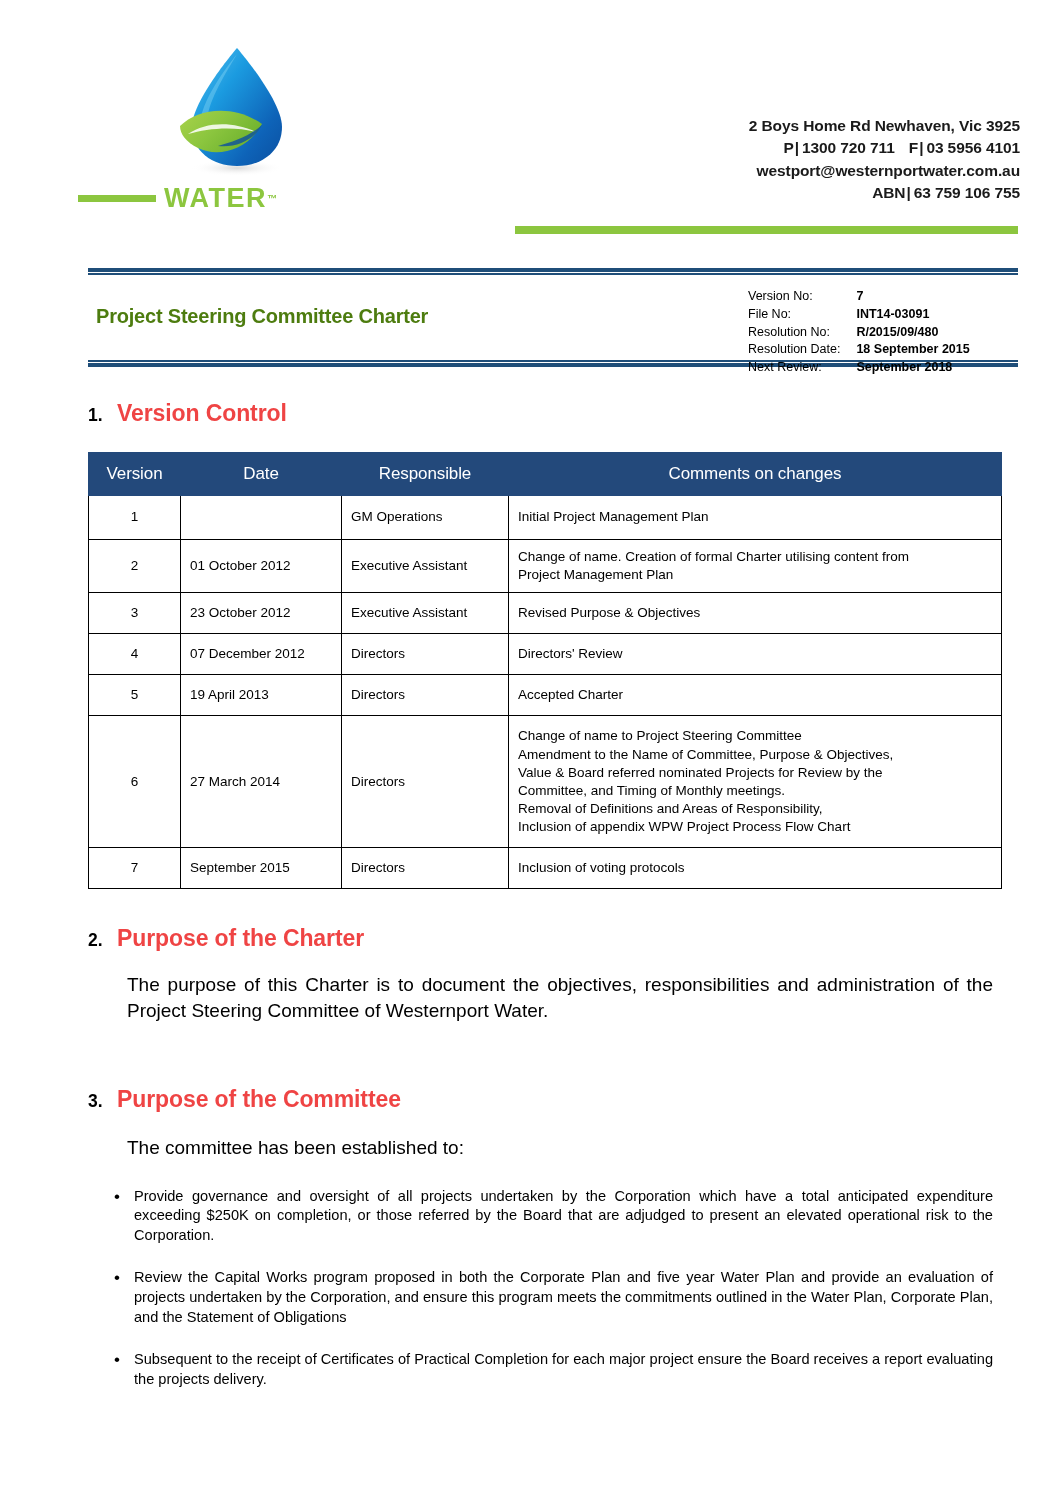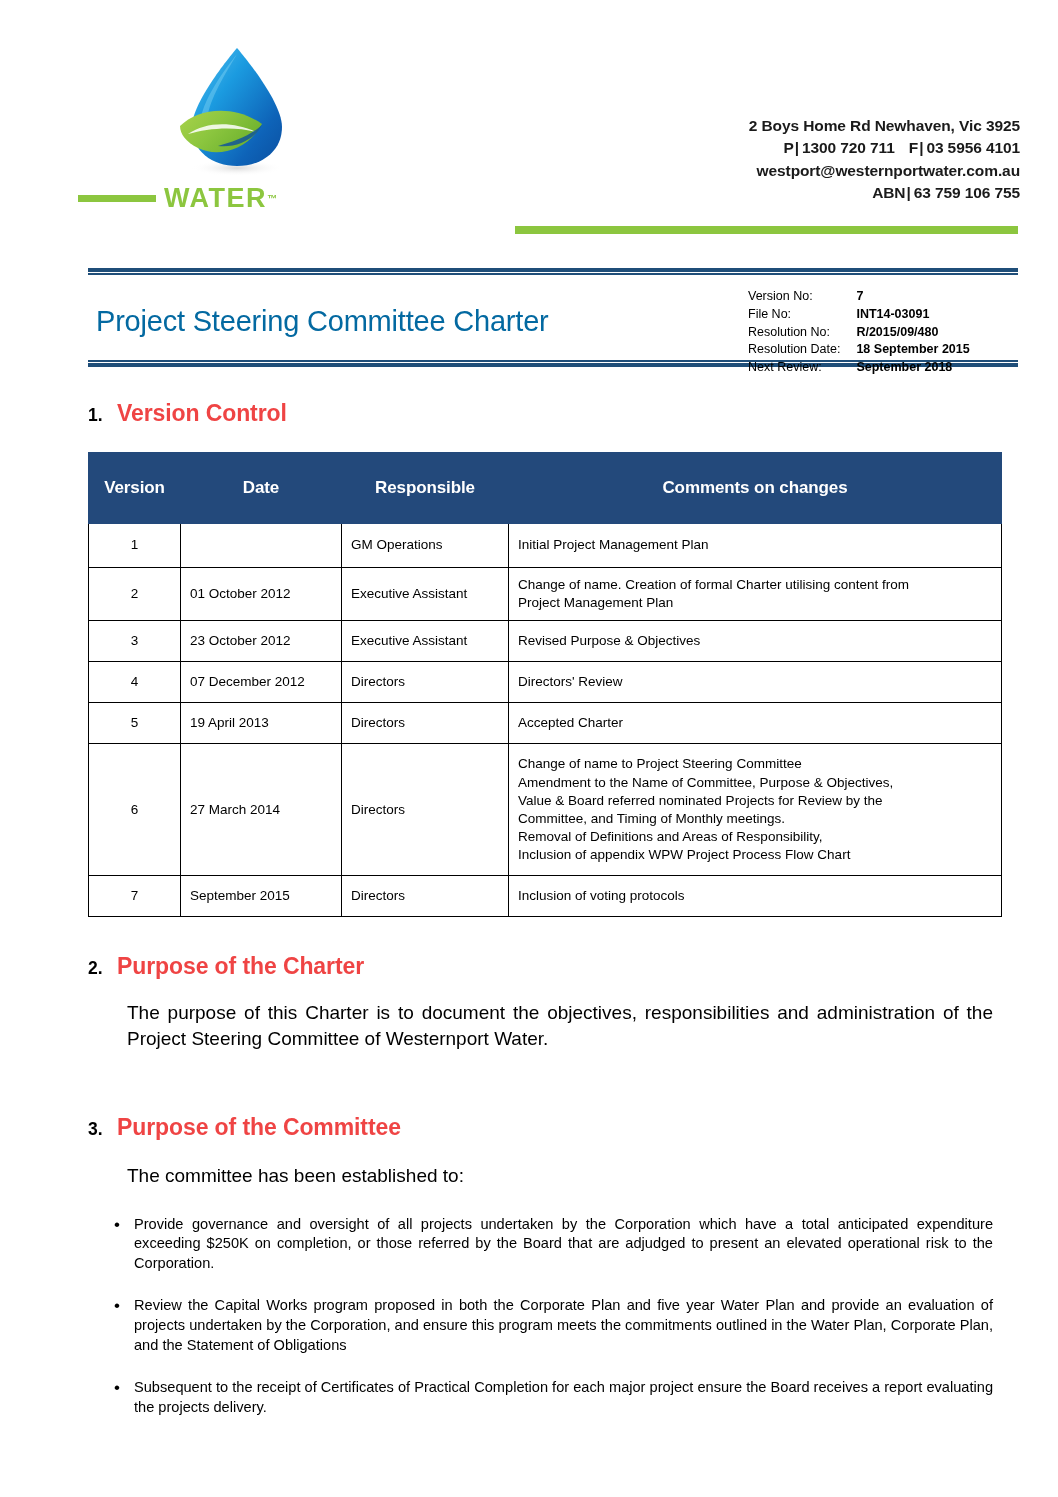--- a/index.html
+++ b/index.html
@@ -118,23 +118,23 @@
     height: 7px;
   }
   .title-inner {
     position: relative;
     height: 85px;
   }
   .doc-title {
     position: absolute;
     left: 8px;
     top: 30px;
-    font-size: 29px;
-    font-weight: normal;
-    color: #0369a1;
+    font-size: 20px;
+    font-weight: bold;
+    color: #4d7c0f;
     letter-spacing: -0.2px;
   }
   .meta {
     position: absolute;
     left: 660px;
     top: 13px;
     font-size: 12.5px;
     line-height: 1.42;
   }
   .meta table { border-collapse: collapse; }
@@ -164,23 +164,23 @@
   table.vc {
     border-collapse: collapse;
     width: 913px;
     margin-top: 25px;
     table-layout: fixed;
   }
   table.vc th {
     background: #23497B;
     color: #ffffff;
     font-size: 17px;
-    font-weight: bold;
+    font-weight: normal;
     text-align: center;
-    padding: 25px 4px;
+    padding: 11px 4px;
     border: 1px solid #23497B;
     letter-spacing: -0.1px;
   }
   table.vc td {
     border: 1px solid #000000;
     font-size: 13.5px;
     padding: 8px 9px;
     vertical-align: middle;
     line-height: 1.34;
   }

